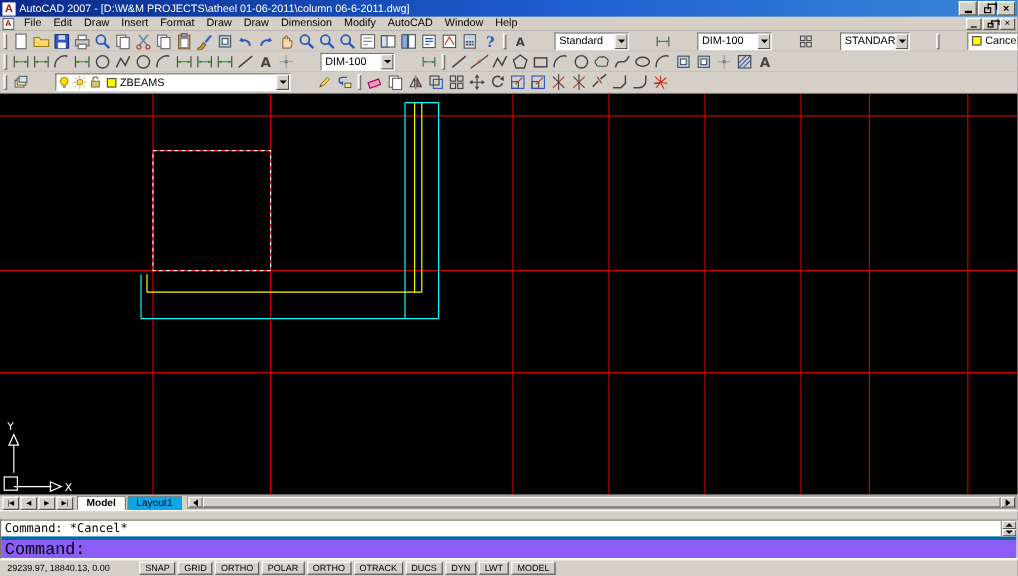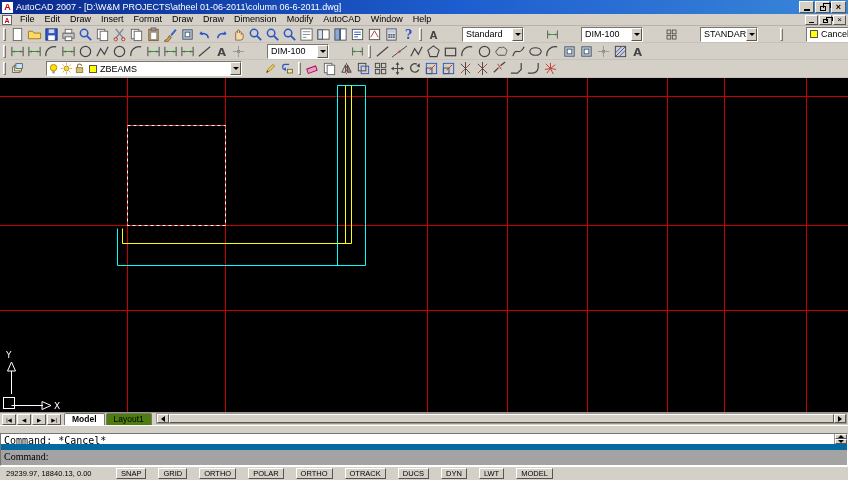--- a/index.html
+++ b/index.html
@@ -45,43 +45,43 @@
 
   
   .canvas{height:334px;background:#000;flex:0 0 auto;position:relative}
   .canvas svg{display:block}
 
   
   .tabrow{height:13px;display:flex;align-items:flex-end;background:#d4d0c8;border-top:1px solid #9a968e;flex:0 0 auto;padding-left:2px}
   .vcr{display:flex;gap:1px;margin-right:3px;align-items:center}
   .vbtn{width:14px;height:11px;background:#d4d0c8;border:1px solid;border-color:#fff #585650 #585650 #fff;font-size:5.5px;display:flex;align-items:center;justify-content:center;color:#000}
   .tabs{display:flex;align-items:flex-end}
-  .tab{height:12px;line-height:11px;padding:0 7px;font-size:8.5px;background:#4d7c0f;border:1px solid #7a766e;border-bottom:none;border-radius:2px 2px 0 0;margin-right:1px;color:#000}
+  .tab{height:12px;line-height:11px;padding:0 7px;font-size:8.5px;background:#0ea5e9;border:1px solid #7a766e;border-bottom:none;border-radius:2px 2px 0 0;margin-right:1px;color:#000}
   .tab.active{background:#fff;font-weight:bold}
   .hscroll{flex:1;height:11px;margin:0 1px 1px 3px;background:#bdb9b1;display:flex;border:1px solid #9a968e}
   .hs-arrow{width:12px;background:#d4d0c8;border:1px solid;border-color:#fff #585650 #585650 #fff;display:flex;align-items:center;justify-content:center}
   .tri-l{width:0;height:0;border-top:3px solid transparent;border-bottom:3px solid transparent;border-right:4px solid #000}
   .tri-r{width:0;height:0;border-top:3px solid transparent;border-bottom:3px solid transparent;border-left:4px solid #000}
   .hs-thumb{flex:1;background:#d4d0c8;border:1px solid;border-color:#fff #585650 #585650 #fff}
 
   
   .cmdgrip{height:8px;background:#d4d0c8;flex:0 0 auto;border-top:1px solid #fff}
   .cmdwin{height:33px;background:#d4d0c8;border:1px solid;border-color:#7a766e #fff #fff #7a766e;display:flex;flex-direction:column;flex:0 0 auto}
-  .cmd-history{flex:1;background:#fff;display:flex;border-bottom:6px solid #0369a1;overflow:hidden}
+  .cmd-history{flex:1;background:#fff;display:flex;border-bottom:3px solid #0369a1;overflow:hidden}
   .cmd-line{flex:1;font-family:"DejaVu Sans Mono",monospace;font-size:10px;padding:1px 3px;white-space:pre;color:#000}
   .cmd-scroll{width:13px;background:#d4d0c8;display:flex;flex-direction:column;justify-content:space-between;border-left:1px solid #9a968e}
   .cs-btn{height:8px;background:#d4d0c8;border:1px solid;border-color:#fff #585650 #585650 #fff;display:flex;align-items:center;justify-content:center}
   .tri-u{width:0;height:0;border-left:3px solid transparent;border-right:3px solid transparent;border-bottom:3px solid #000}
   .tri-d{width:0;height:0;border-left:3px solid transparent;border-right:3px solid transparent;border-top:3px solid #000}
-  .cmd-prompt{height:15px;background:#a3a3a3;font-family:Liberation Serif, serif;font-size:10px;padding:1px 3px;color:#000}
+  .cmd-prompt{height:15px;background:#8b5cf6;font-family:Liberation Mono, monospace;font-size:14px;padding:1px 3px;color:#000}
 
   
   .statusbar{height:14px;display:flex;align-items:center;background:#d4d0c8;border-top:1px solid #fff;flex:0 0 auto;padding:0 4px}
   .coords{width:112px;font-size:7.5px;color:#000;padding-left:2px;white-space:nowrap}
-  .sbtns{display:flex;gap:12px}
+  .sbtns{display:flex;gap:2px}
   .sbtn{height:11px;line-height:10px;padding:0 4px;font-size:7.5px;background:#d4d0c8;border:1px solid;border-color:#fff #585650 #585650 #fff;color:#000}
 </style>
 </head>
 <body>
 
 <div class="app">
 
   <div class="titlebar">
     <span class="app-icon">A</span>
     <span class="title-text">AutoCAD 2007 - [D:\W&amp;M PROJECTS\atheel 01-06-2011\column 06-6-2011.dwg]</span>

